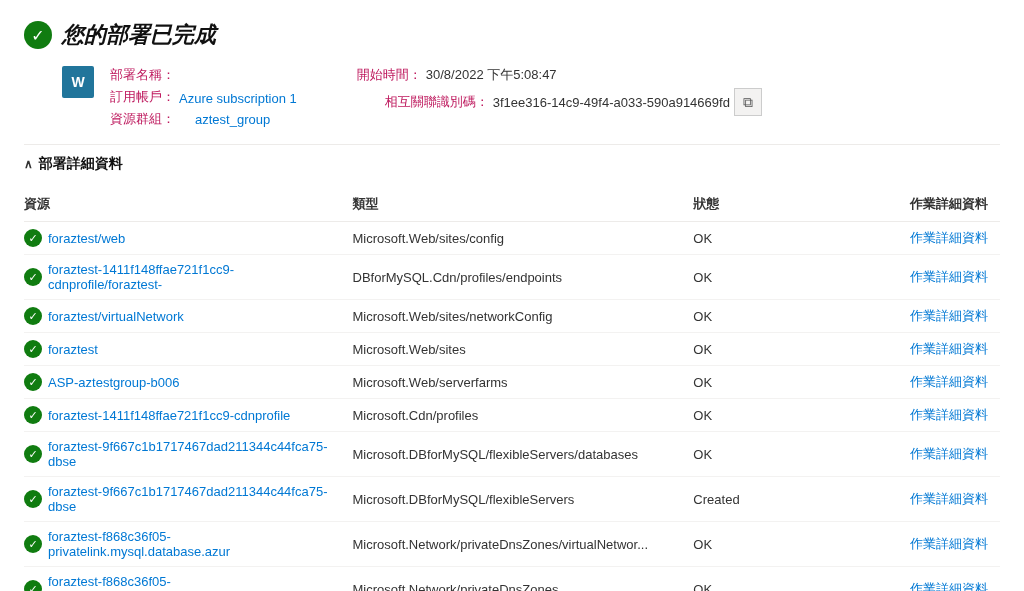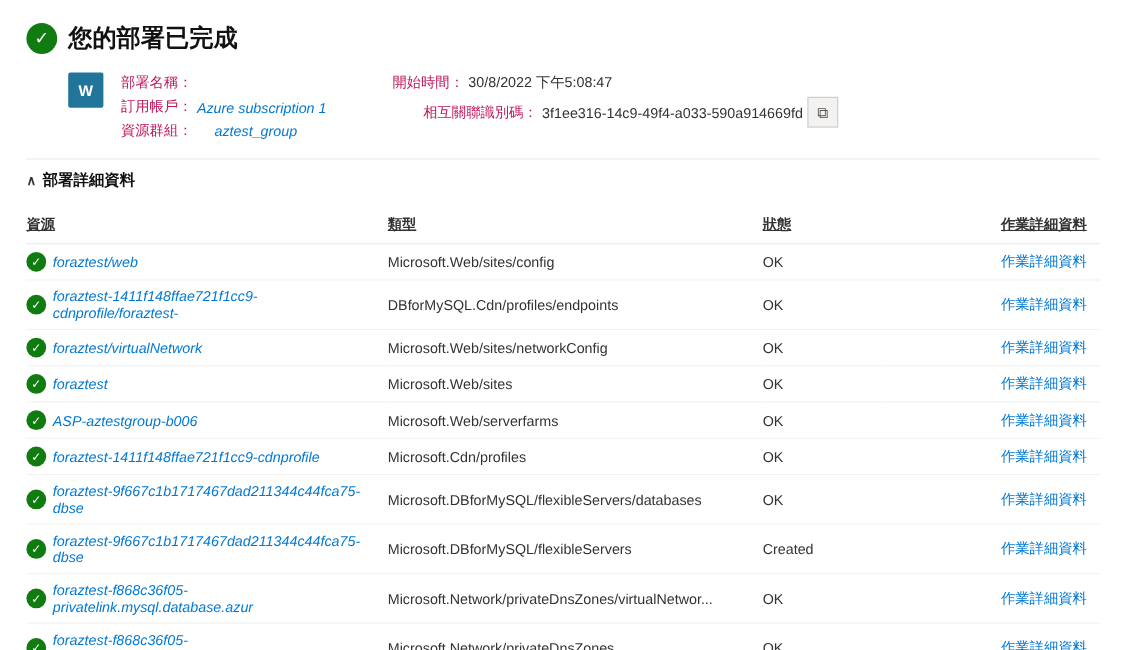--- a/index.html
+++ b/index.html
@@ -25,20 +25,21 @@
       align-items: center;
       justify-content: center;
       color: white;
       font-size: 16px;
       flex-shrink: 0;
     }
     .page-title {
       font-size: 22px;
       font-weight: 600;
       color: #111;
+      font-style: italic;
     }
     .meta-section {
       display: flex;
       gap: 60px;
       margin-bottom: 16px;
       margin-left: 38px;
     }
     .meta-left, .meta-right {
       display: flex;
       flex-direction: column;
@@ -51,21 +52,20 @@
       color: #333;
     }
     .meta-label {
       color: #be185d;
       white-space: nowrap;
     }
     .meta-link {
       color: #0078d4;
       text-decoration: none;
       cursor: pointer;
-      font-style: italic;
     }
     .meta-value {
       color: #333;
     }
     .copy-area {
       display: flex;
       align-items: center;
       gap: 6px;
       margin-left: 28px;
     }
@@ -101,21 +101,20 @@
       width: 100%;
       border-collapse: collapse;
     }
     thead th {
       text-align: left;
       font-weight: 600;
       font-size: 13px;
       color: #333;
       padding: 8px 12px 8px 0;
       border-bottom: 1px solid #edebe9;
-      text-decoration: underline;
     }
     tbody td {
       padding: 7px 12px 7px 0;
       font-size: 13px;
       border-bottom: 1px solid #f3f2f1;
       vertical-align: middle;
     }
     .row-icon {
       width: 18px;
       height: 18px;
@@ -130,21 +129,20 @@
       flex-shrink: 0;
     }
     .resource-cell {
       display: flex;
       align-items: center;
     }
     .resource-link {
       color: #0078d4;
       text-decoration: none;
       cursor: pointer;
-      font-style: italic;
     }
     .action-link {
       color: #0078d4;
       text-decoration: none;
       cursor: pointer;
       font-size: 13px;
     }
     .status-ok { color: #333; }
     .col-resource { width: 30%; }
     .col-type { width: 28%; }

